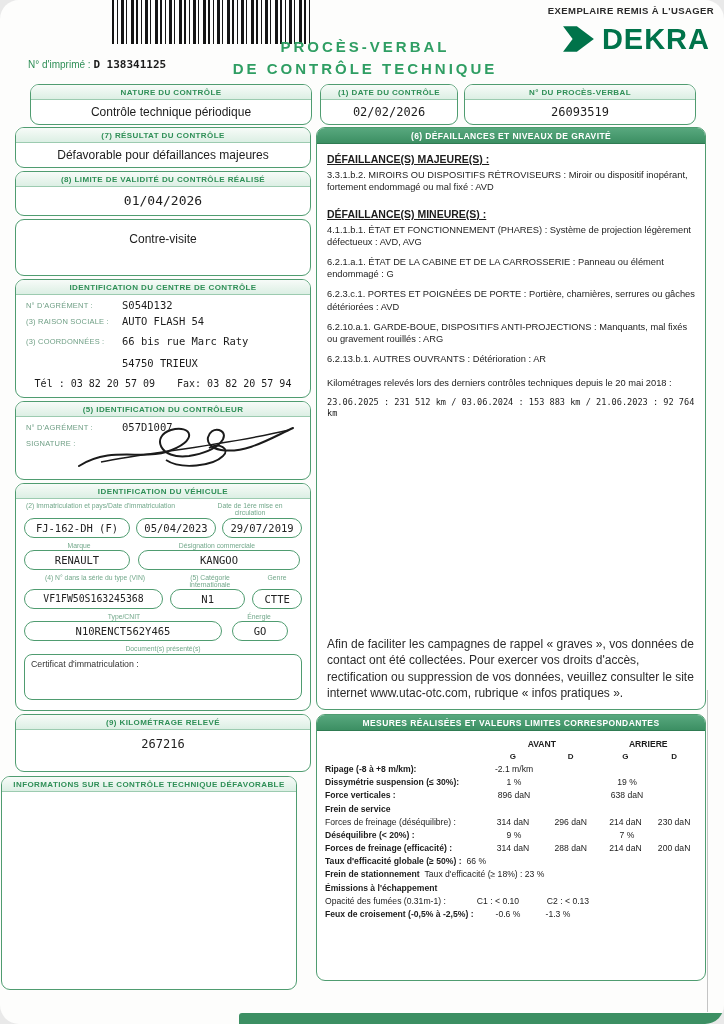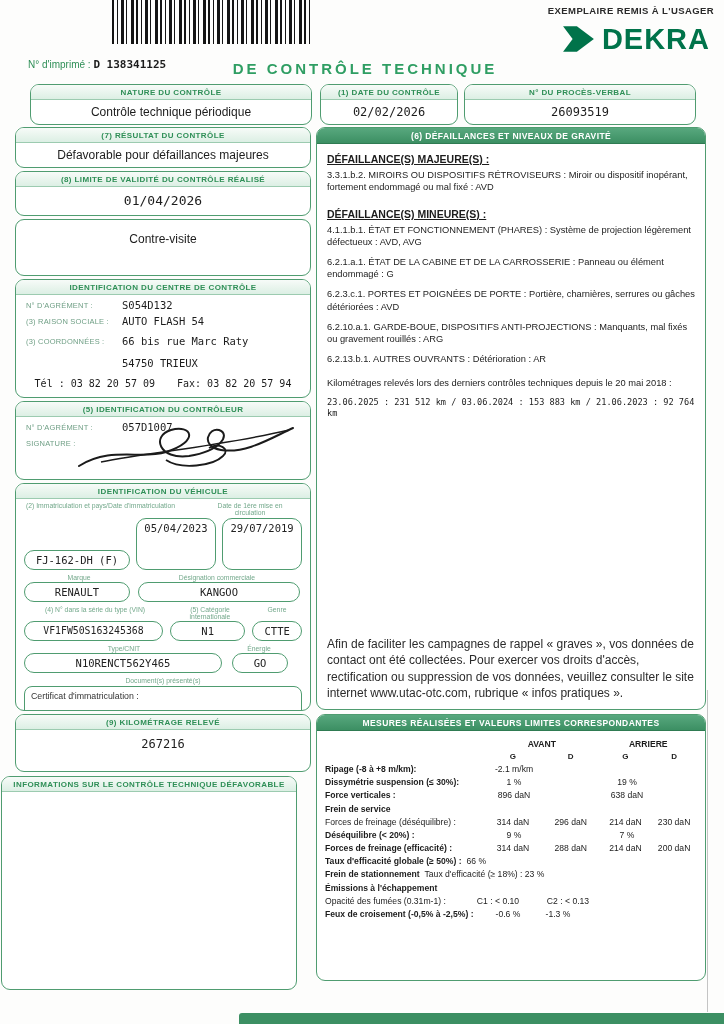--- a/index.html
+++ b/index.html
@@ -1,17 +1,17 @@
 <!DOCTYPE html>
 <html><head>
 <meta charset="utf-8">
 <style>
   html,body{margin:0;padding:0;background:#e9e9e9;}
   #page{position:relative;width:724px;height:1024px;background:#fdfdfc;overflow:hidden;
-        font-family:"Liberation Sans",sans-serif;color:#1c1c1c;}
+        font-family:"Liberation Sans",sans-serif;color:#1c1c1c;border-radius:19px;}
   .abs{position:absolute;}
   
   .sec{position:absolute;border:1.5px solid #4f9c70;border-radius:9px;background:#fff;box-sizing:border-box;overflow:hidden;}
   .sec-head{background:linear-gradient(#f7fbf8,#dcefe4);border-bottom:1px solid #9ccbb0;color:#2f8f57;
             font-size:8px;font-weight:bold;text-align:center;padding:3px 2px 2px;letter-spacing:.4px;}
   .sec-head.solid{background:linear-gradient(#58a87e,#3c8f63);color:#fff;border-bottom:1px solid #2f7b52;font-size:8.5px;}
   .val-center{display:flex;align-items:center;justify-content:center;text-align:center;}
   .mono{font-family:"DejaVu Sans Mono",monospace;}
   .green{color:#2f8f57;}
   .flabel{color:#74a98c;font-size:6.8px;text-align:center;}
@@ -54,20 +54,21 @@
         </svg>
     </span>
     <span style="font-size:29px;font-weight:bold;color:#00734a;letter-spacing:1px;font-family:'Liberation Sans',sans-serif;">DEKRA</span>
   </div>
 
   <div class="abs" style="left:28px;top:58px;font-size:10px;">
     <span class="green">N° d'imprimé :</span>
     <span class="mono" style="font-weight:bold;font-size:11px;">D 138341125</span>
   </div>
 
+  <div class="abs title-green" style="left:230px;top:38px;width:270px;">PROCÈS-VERBAL</div>
   <div class="abs title-green" style="left:210px;top:60px;width:310px;">DE CONTRÔLE TECHNIQUE</div>
 
   <div class="sec" style="left:30px;top:84px;width:282px;height:41px;">
     <div class="sec-head">NATURE DU CONTRÔLE</div>
     <div class="val-center" style="height:24px;font-size:12px;">Contrôle technique périodique</div>
   </div>
   <div class="sec" style="left:320px;top:84px;width:138px;height:41px;">
     <div class="sec-head">(1) DATE DU CONTRÔLE</div>
     <div class="val-center mono" style="height:24px;font-size:12px;">02/02/2026</div>
   </div>
@@ -132,21 +133,21 @@
     </div>
   </div>
 
   <div class="sec" style="left:15px;top:483px;width:296px;height:228px;">
     <div class="sec-head">IDENTIFICATION DU VÉHICULE</div>
     <div style="display:flex;margin:3px 8px 0;">
       <div class="flabel" style="width:178px;text-align:left;padding-left:2px;">(2) Immatriculation et pays/Date d'immatriculation</div>
       <div class="flabel" style="width:92px;">Date de 1ère mise en circulation</div>
     </div>
     <div style="display:flex;gap:6px;margin:2px 8px 0;">
-      <div class="pill" style="width:114px;margin-top:32px;">FJ-162-DH (F)</div>
+      <div class="pill" style="width:114px;">FJ-162-DH (F)</div>
       <div class="pill" style="width:86px;">05/04/2023</div>
       <div class="pill" style="width:86px;">29/07/2019</div>
     </div>
     <div style="display:flex;margin:4px 8px 0;">
       <div class="flabel" style="width:110px;">Marque</div>
       <div class="flabel" style="width:166px;">Désignation commerciale</div>
     </div>
     <div style="display:flex;gap:8px;margin:1px 8px 0;">
       <div class="pill" style="width:106px;">RENAULT</div>
       <div class="pill" style="width:162px;">KANGOO</div>

